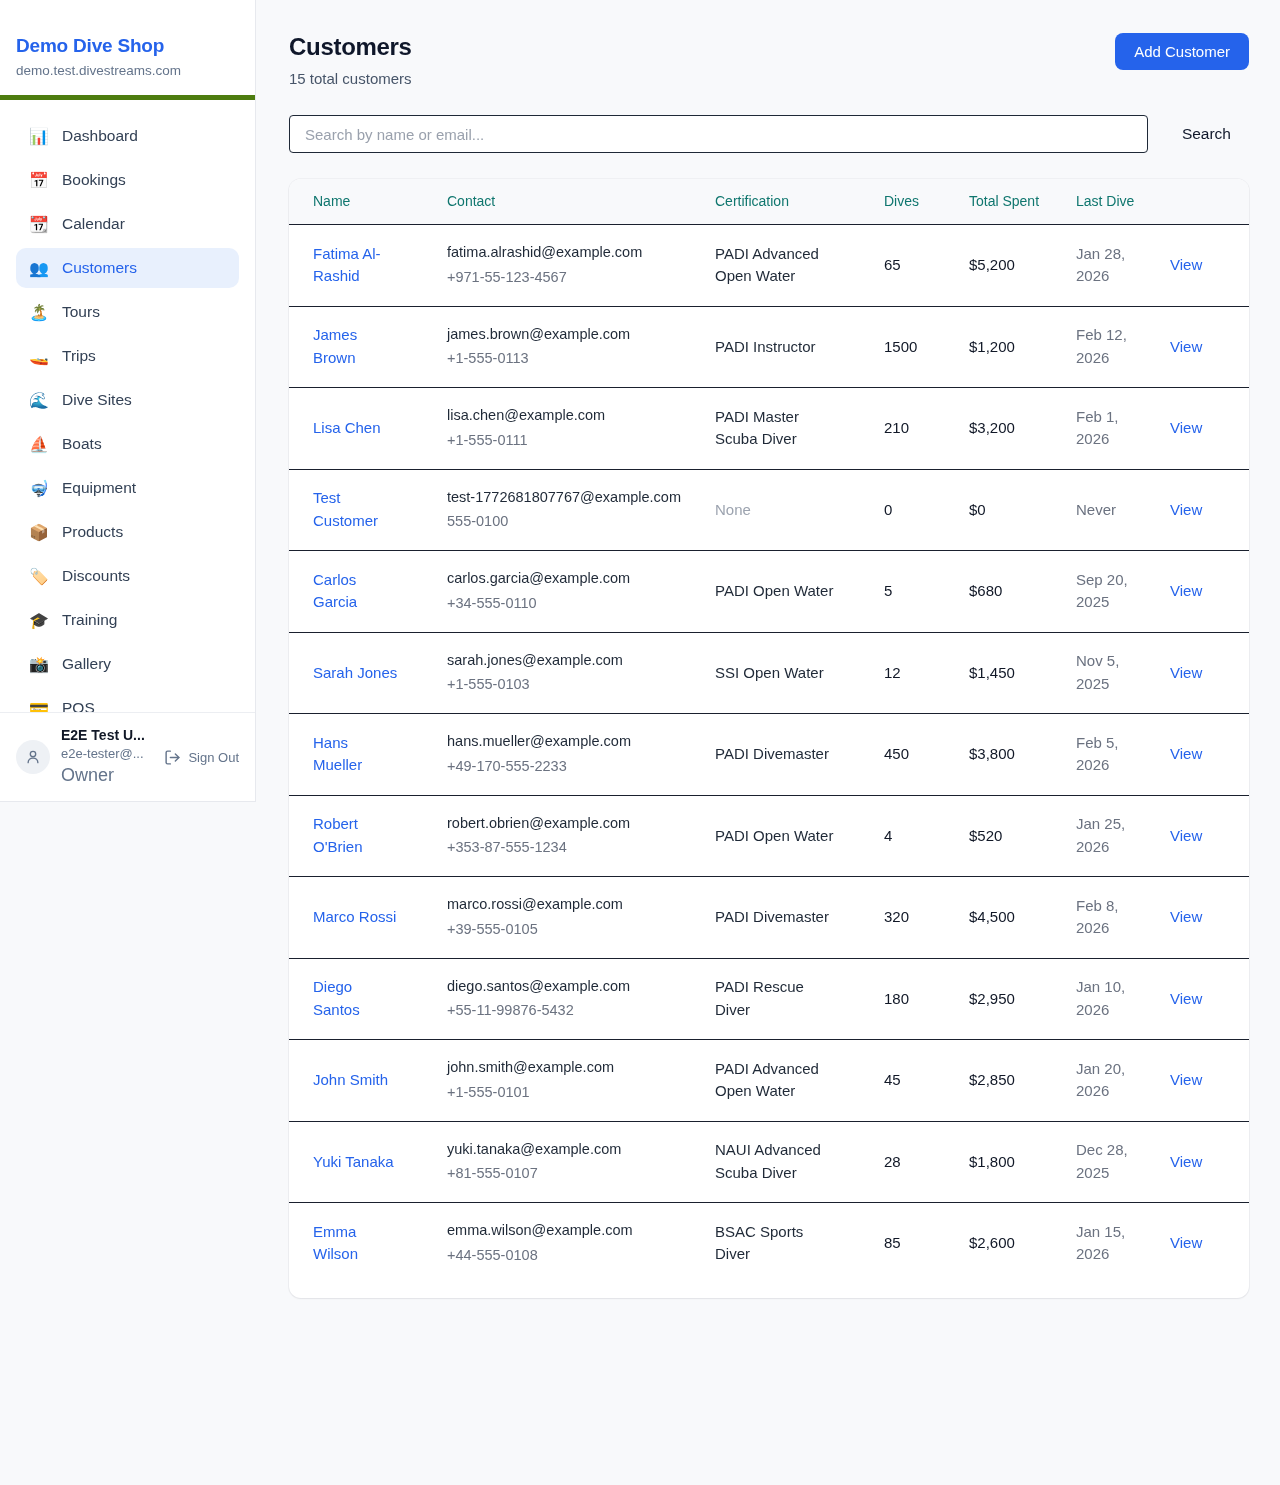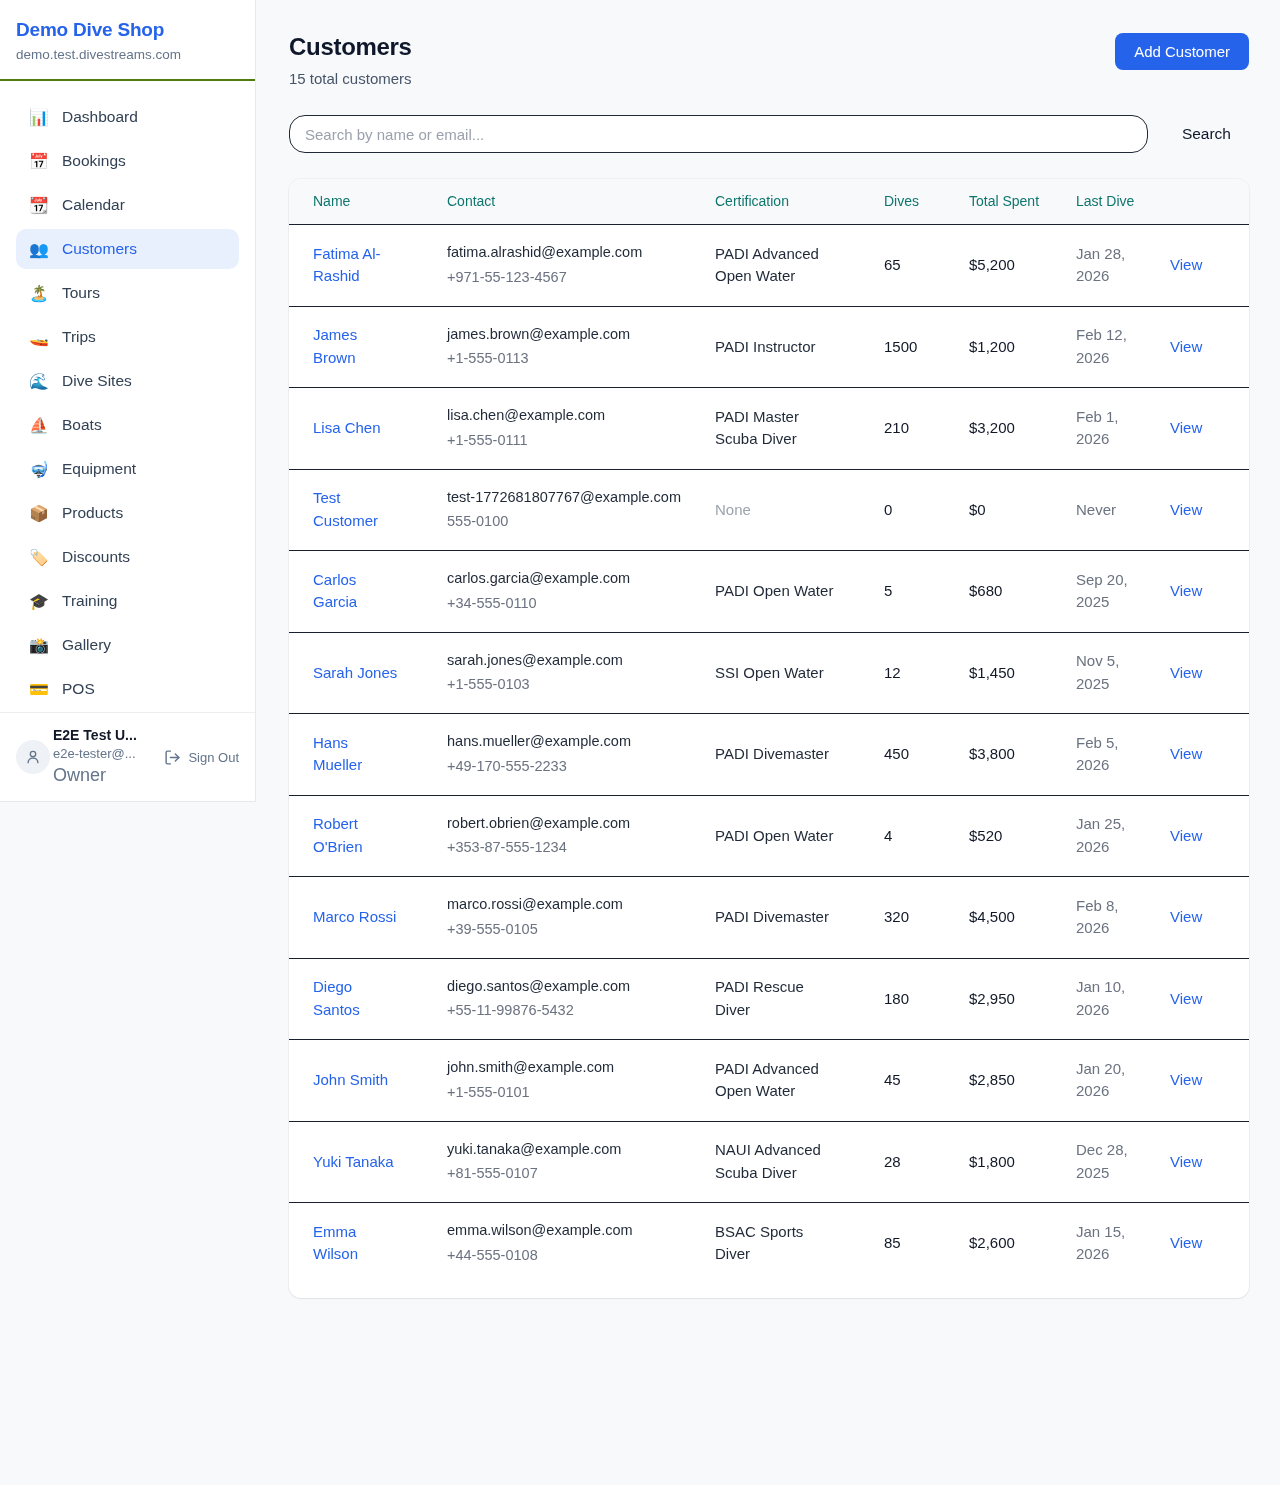--- a/index.html
+++ b/index.html
@@ -12,36 +12,36 @@
   }
 
   
   .sidebar {
     position: absolute; left: 0; top: 0; width: 256px; height: 802px;
     background: #ffffff;
     border-right: 1px solid #e7e9ee;
     border-bottom: 1px solid #e7e9ee;
     display: flex; flex-direction: column;
   }
-  .sidebar-header { padding: 19px 16px 17px; border-bottom: 2px solid #4d7c0f; }
+  .sidebar-header { padding: 35px 16px 17px; border-bottom: 5px solid #4d7c0f; }
   .shop-name { color: #2563eb; font-size: 19px; font-weight: 700; letter-spacing: -0.2px; }
   .shop-domain { margin-top: 6px; color: #64748b; font-size: 13.5px; }
 
   .sidebar-nav { padding: 16px 16px 0; flex: 1 1 auto; overflow: hidden; }
   .nav-item {
     display: flex; align-items: center; gap: 13px;
     height: 40px; padding: 0 13px; margin-bottom: 4px;
     border-radius: 10px; font-size: 15.5px; color: #334155; cursor: pointer;
   }
   .nav-item.active { background: #e8f0fd; color: #2563eb; font-weight: 500; }
   .nav-icon { font-size: 16px; width: 20px; text-align: center; flex: 0 0 auto; }
 
   .sidebar-footer {
     border-top: 1px solid #eceef2; padding: 13px 16px;
-    display: flex; align-items: center; gap: 3px;
+    display: flex; align-items: center; gap: 11px;
   }
   .avatar {
     width: 34px; height: 34px; border-radius: 50%; background: #eef1f5;
     display: flex; align-items: center; justify-content: center; flex: 0 0 auto;
   }
   .user-info { min-width: 0; flex: 1 1 auto; }
   .user-name { font-size: 14px; font-weight: 700; color: #111827; line-height: 1.3; white-space: nowrap; }
   .user-email { font-size: 13px; color: #64748b; line-height: 1.4; white-space: nowrap; }
   .user-role { font-size: 18px; color: #64748b; line-height: 1.4; }
   .signout-btn {
@@ -56,21 +56,21 @@
   .page-title { margin: 0; font-size: 24px; font-weight: 700; color: #0f172a; letter-spacing: -0.3px; }
   .page-subtitle { margin-top: 9px; font-size: 15px; color: #475569; }
   .btn-primary {
     background: #2563eb; color: #ffffff; border: none; border-radius: 8px;
     padding: 10px 19px; font-size: 15px; font-weight: 500; font-family: inherit; cursor: pointer;
   }
 
   .search-row { margin-top: 28px; display: flex; align-items: center; }
   .search-input {
     flex: 1 1 auto; height: 38px; background: #fff;
-    border: 1.5px solid #1f2937; border-radius: 16px;
+    border: 1.5px solid #1f2937; border-radius: 4px;
     padding: 0 15px; font-size: 15px; font-family: inherit; color: #111827; outline: none;
   }
   .search-input::placeholder { color: #9aa1ad; }
   .search-btn {
     margin-left: 28px; margin-right: 12px; background: none; border: none;
     font-size: 15.5px; color: #0f172a; font-weight: 500; font-family: inherit; cursor: pointer;
   }
 
   
   .table-card {

